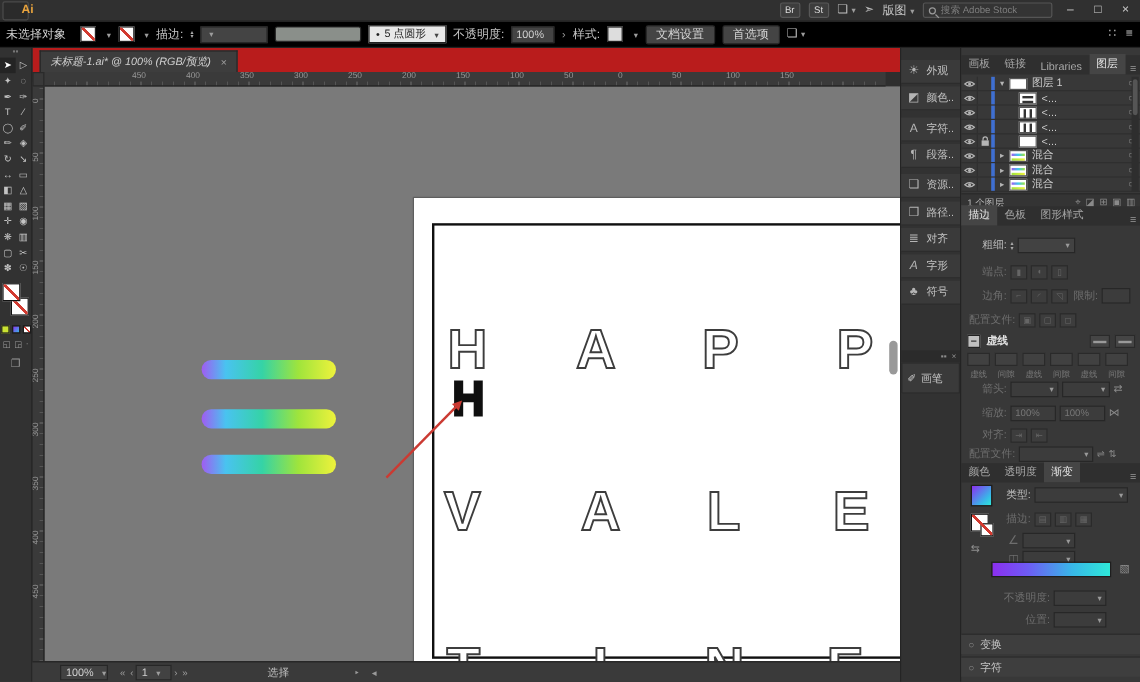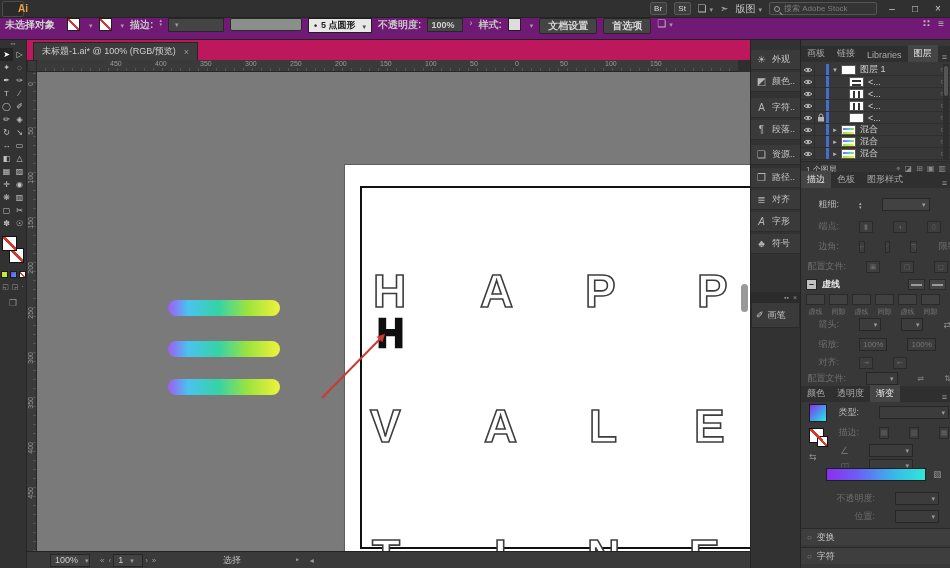--- a/index.html
+++ b/index.html
@@ -20,22 +20,22 @@
   .caret:after{content:"\25BE";font-size:7px;color:#9d9d9d;margin-left:3px;}
   #workspace{font-size:10px;color:#c5c5c5;}
   #searchbox{width:108px;height:13px;border:1px solid #555;border-radius:2px;background:#343434;
     display:flex;align-items:center;padding:0 4px;gap:4px;}
   .mag{width:6px;height:6px;border:1px solid #9a9a9a;border-radius:50%;position:relative;flex:0 0 auto;}
   .mag:after{content:"";position:absolute;width:4px;height:1px;background:#9a9a9a;transform:rotate(45deg);left:4px;top:6px;}
   #search-ph{color:#7e7e7e;font-size:8px;white-space:nowrap;overflow:hidden;}
   .winbtn{width:16px;height:14px;display:flex;align-items:center;justify-content:center;color:#cfcfcf;font-size:10px;}
 
   
-  #controlbar{position:absolute;left:0;top:18px;width:950px;height:22px;background:#701a75;
-    border-bottom:1px solid #222;display:flex;gap:6px;padding-left:5px;z-index:29;font-weight:bold;}
+  #controlbar{position:absolute;left:0;top:18px;width:950px;height:22px;background:#000000;
+    border-bottom:1px solid #222;display:flex;align-items:center;gap:6px;padding-left:5px;z-index:29;}
   #cb-status{font-size:10px;color:#cfcfcf;margin-right:6px;}
   .swatch{width:13px;height:13px;background:#fff;border:1px solid #1f1f1f;position:relative;}
   .swatch.none:after{content:"";position:absolute;inset:0;
     background:linear-gradient(45deg,transparent 44%,#d23a30 44%,#d23a30 58%,transparent 58%);}
   .spin{display:flex;flex-direction:column;line-height:4px;font-size:5px;color:#aaa;}
   .field{height:14px;background:#444;border:1px solid #272727;display:flex;align-items:center;
     padding:0 3px;font-size:9px;color:#cfcfcf;}
   .cb-label{font-size:10px;color:#c5c5c5;}
   #brush-preview{width:72px;height:13px;background:#8a8f8a;border:1px solid #2a2a2a;border-radius:2px;}
   #brush-dd{height:15px;background:#e8e8e8;color:#222;border:1px solid #1f1f1f;display:flex;
@@ -58,21 +58,21 @@
   .fs:after{content:"";position:absolute;inset:0;
     background:linear-gradient(45deg,transparent 44%,#d23a30 44%,#d23a30 58%,transparent 58%);}
   #fs-fill{left:2px;top:2px;z-index:2;}
   #fs-stroke{left:9px;top:14px;}
   .mini-sw{width:7px;height:7px;border:1px solid #1c1c1c;}
   #color-row{display:flex;gap:2px;justify-content:center;margin-top:3px;}
   #mode-row{display:flex;gap:3px;justify-content:center;margin-top:5px;color:#9a9a9a;font-size:7px;}
   #screen-mode{text-align:center;margin-top:7px;color:#9a9a9a;font-size:9px;}
 
   
-  #tabbar{position:absolute;left:27px;top:40px;width:723px;height:20px;background:#be185d;z-index:18;}
+  #tabbar{position:absolute;left:27px;top:40px;width:723px;height:20px;background:#b91c1c;z-index:18;font-style:italic;}
   #doctab{position:absolute;left:6px;top:2px;height:18px;background:#3d3d3d;border:1px solid #262626;
     border-bottom:none;display:flex;align-items:center;gap:8px;padding:0 8px;font-size:9px;color:#cfcfcf;}
   #doctab .x{color:#9a9a9a;font-size:9px;}
 
   
   #ruler-corner{position:absolute;left:27px;top:60px;width:10px;height:12px;background:#3a3a3a;border:1px solid #2a2a2a;z-index:17;}
   #ruler-h{position:absolute;left:27px;top:60px;width:711px;height:12px;background:#3a3a3a;
     border-bottom:1px solid #262626;z-index:16;
     background-image:repeating-linear-gradient(90deg,#555 0 1px,transparent 1px 9px);
     background-size:100% 4px;background-position:0 8px;background-repeat:no-repeat;}
@@ -134,21 +134,21 @@
   .lt-grad{background-image:linear-gradient(90deg,#a05cf2,#3cc8ee,#9fe43c),linear-gradient(90deg,#9fe43c,#eef23c);
     background-size:11px 2px,11px 2px;background-position:1px 2px,1px 6px;background-repeat:no-repeat;}
   .lr-name{color:#cfcfcf;white-space:nowrap;overflow:hidden;}
   .lr-circ{margin-left:auto;margin-right:6px;color:#8f8f8f;font-size:8px;flex:0 0 auto;}
   #layers-footer{position:absolute;left:0;top:121px;width:150px;height:15px;background:#343434;
     border-top:1px solid #2a2a2a;display:flex;align-items:center;font-size:8px;color:#b5b5b5;padding:0 5px;gap:5px;}
   #lf-icons{margin-left:auto;display:flex;gap:4px;color:#8a8a8a;font-size:8px;}
   #layers-scroll{position:absolute;right:1px;top:24px;width:6px;height:96px;background:#2e2e2e;}
   #layers-scroll i{position:absolute;left:1px;top:2px;width:4px;height:30px;background:#555;border-radius:2px;}
 
-  .prow{position:absolute;left:0;width:150px;display:flex;align-items:center;font-size:9px;color:#bdbdbd;gap:20px;}
+  .prow{position:absolute;left:0;width:150px;display:flex;align-items:center;font-size:9px;color:#bdbdbd;gap:3px;}
   .plabel{text-align:right;flex:0 0 auto;}
   .dis{color:#6e6e6e;}
   .pfield{height:13px;background:#424242;border:1px solid #272727;display:flex;align-items:center;
     padding:0 3px;font-size:8px;color:#bfbfbf;}
   .pfield.dd:after{content:"\25BE";font-size:7px;color:#9a9a9a;margin-left:auto;}
   .pfield.gray{background:#3c3c3c;color:#777;}
   .mbtn{width:14px;height:12px;background:#454545;border:1px solid #2a2a2a;display:flex;
     align-items:center;justify-content:center;color:#8f8f8f;font-size:7px;}
   .mbtn.gray{background:#3d3d3d;color:#666;}
   .chk{width:11px;height:11px;background:#bfbfbf;border:1px solid #222;color:#222;font-size:9px;

